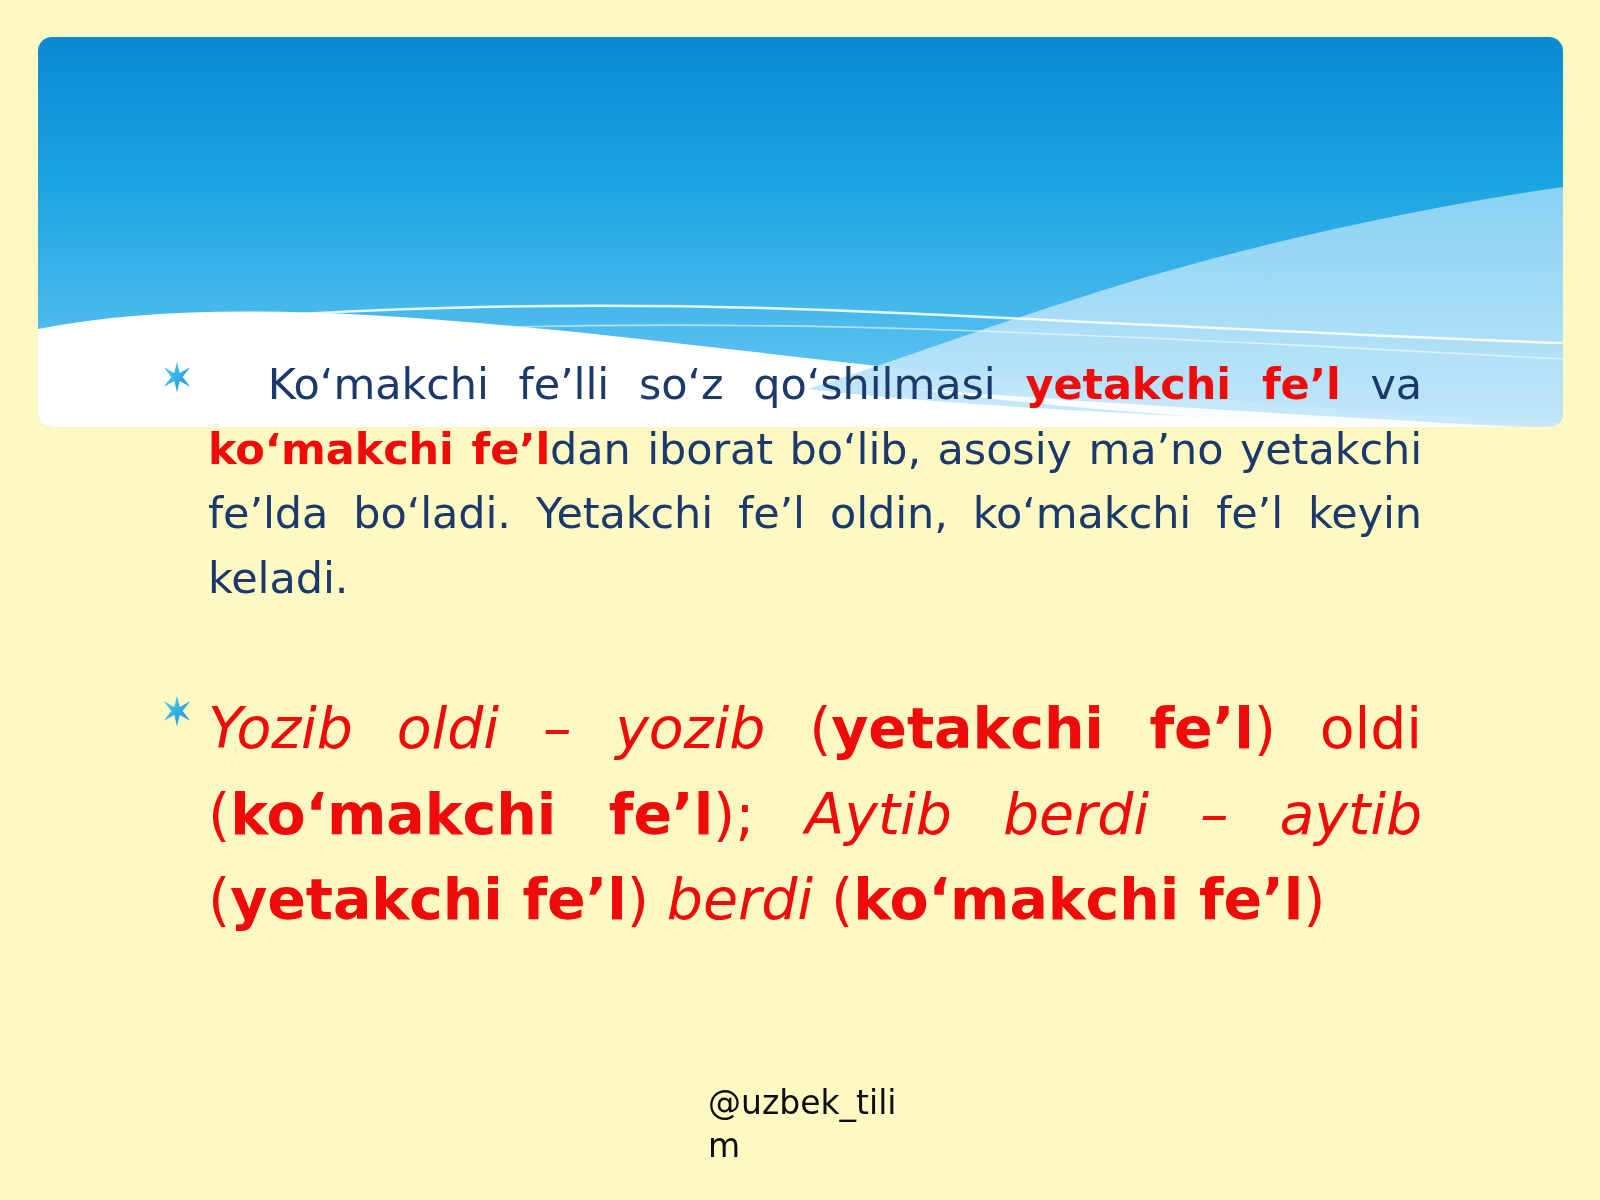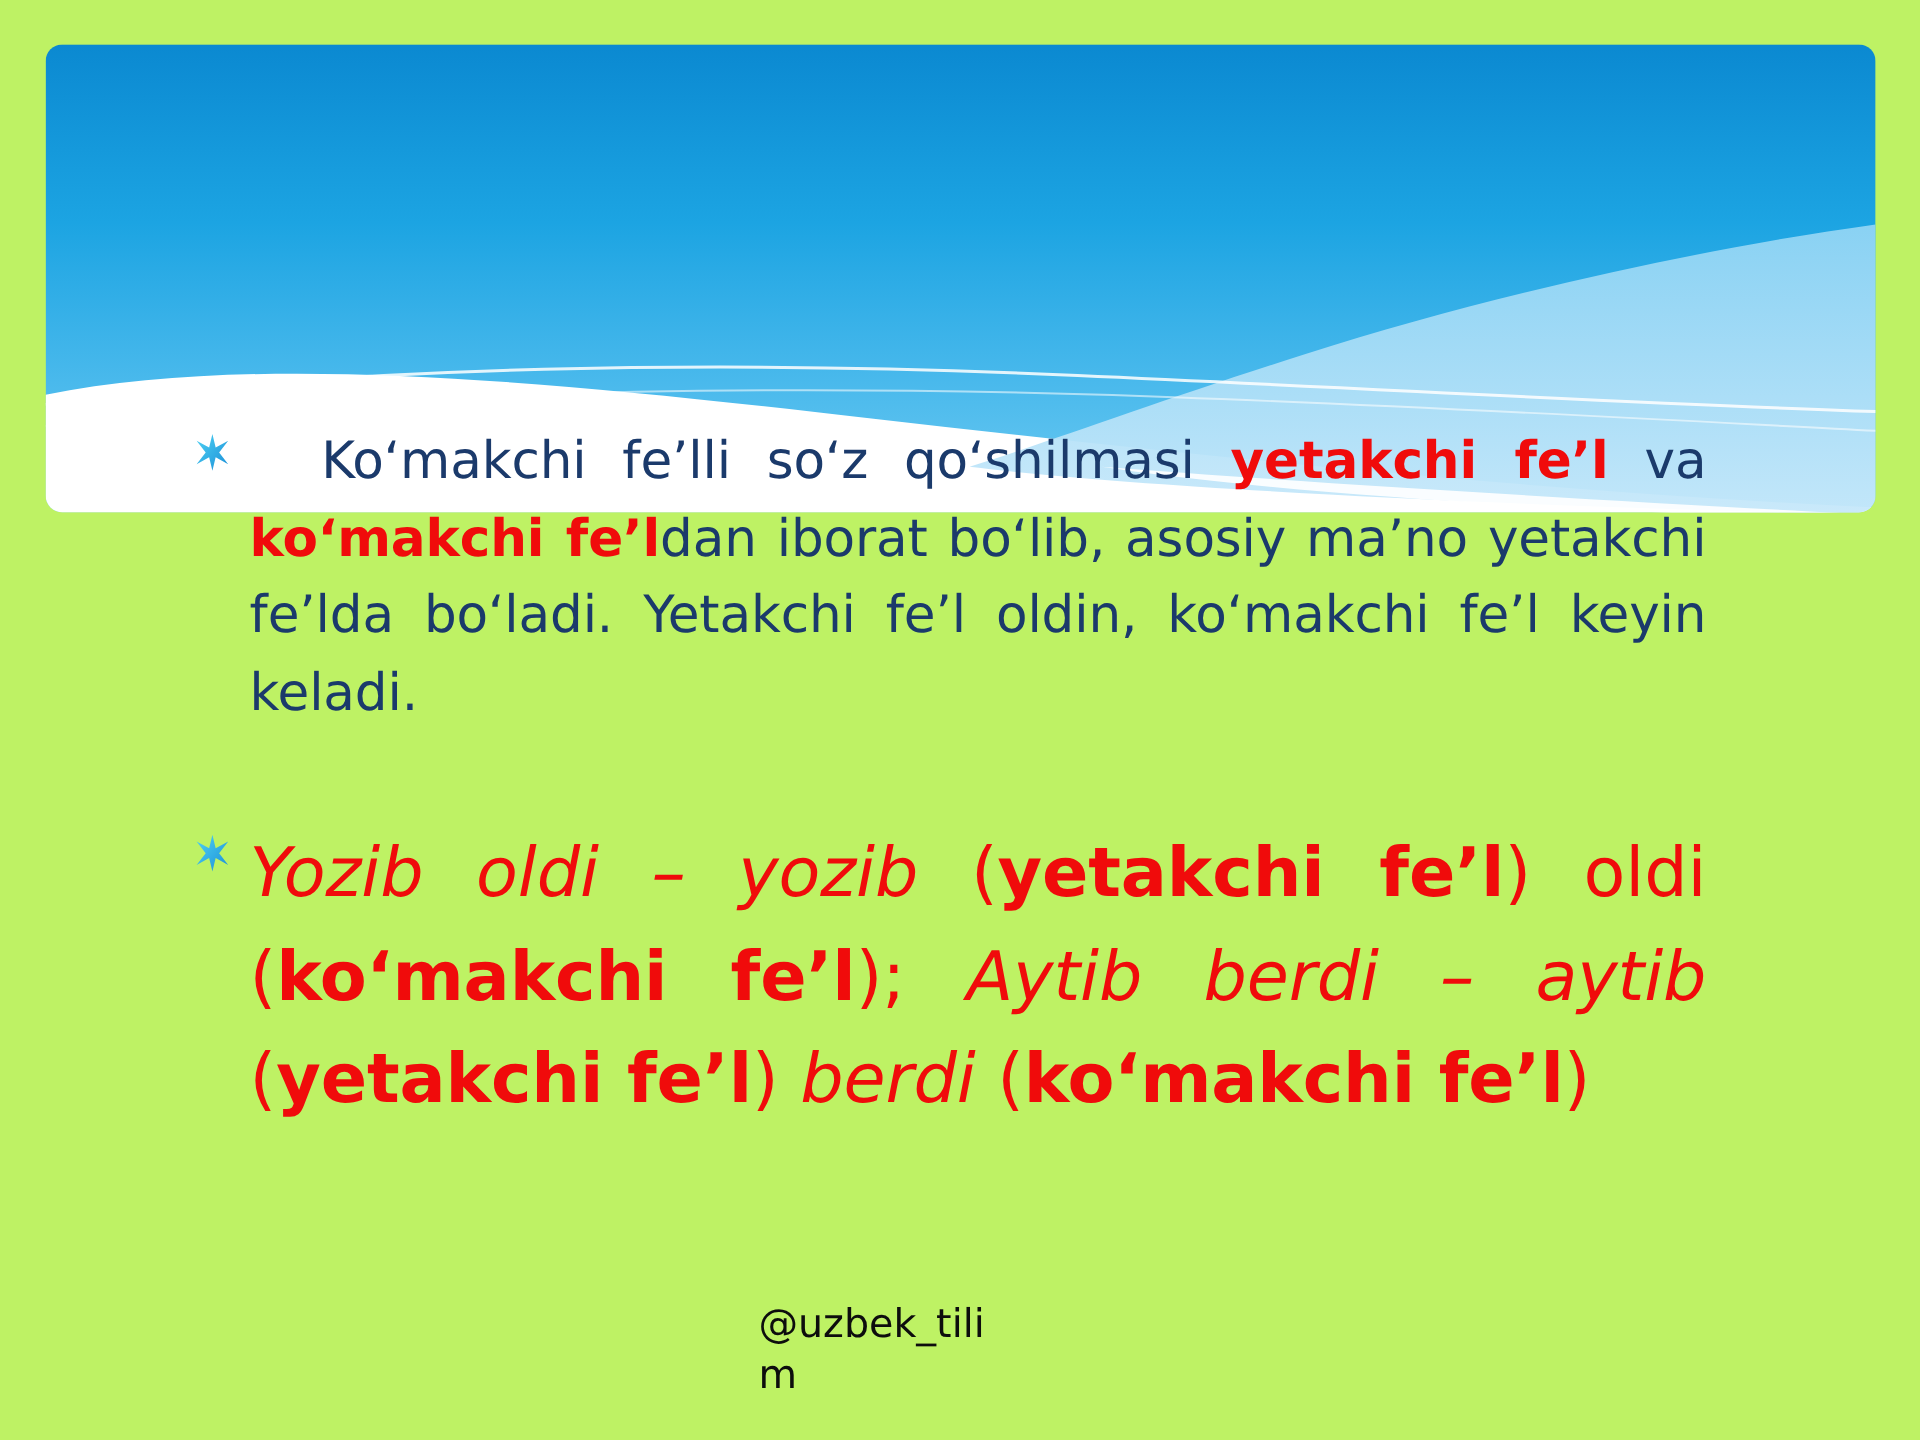--- a/index.html
+++ b/index.html
@@ -12,21 +12,21 @@
     width: 1600px;
     height: 1200px;
     font-family: "DejaVu Sans", "Liberation Sans", sans-serif;
     overflow: hidden;
   }
 
   .slide {
     position: relative;
     width: 1600px;
     height: 1200px;
-    background: #bef264;
+    background: #fef9c3;
     overflow: hidden;
   }
 
   
   .banner {
     position: absolute;
     left: 38px;
     top: 37px;
     width: 1525px;
     height: 390px;
@@ -89,21 +89,21 @@
   .hl-red   { color: #f00b0b; font-weight: bold; }
   .nav      { color: #1b3a6b; }
   .b        { font-weight: bold; font-style: normal; }
   .reg      { font-style: normal; }
   .ital     { font-style: italic; }
   .lead-sp  { white-space: pre; }
 
   
   .footer {
     position: absolute;
-    left: 632px;
+    left: 708px;
     top: 1082px;
     width: 215px;
     color: #0d0d0d;
     font-size: 33px;
     line-height: 1.30;
     font-family: "DejaVu Sans", "Liberation Sans", sans-serif;
     word-break: break-all;
   }
 </style>
 </head>

